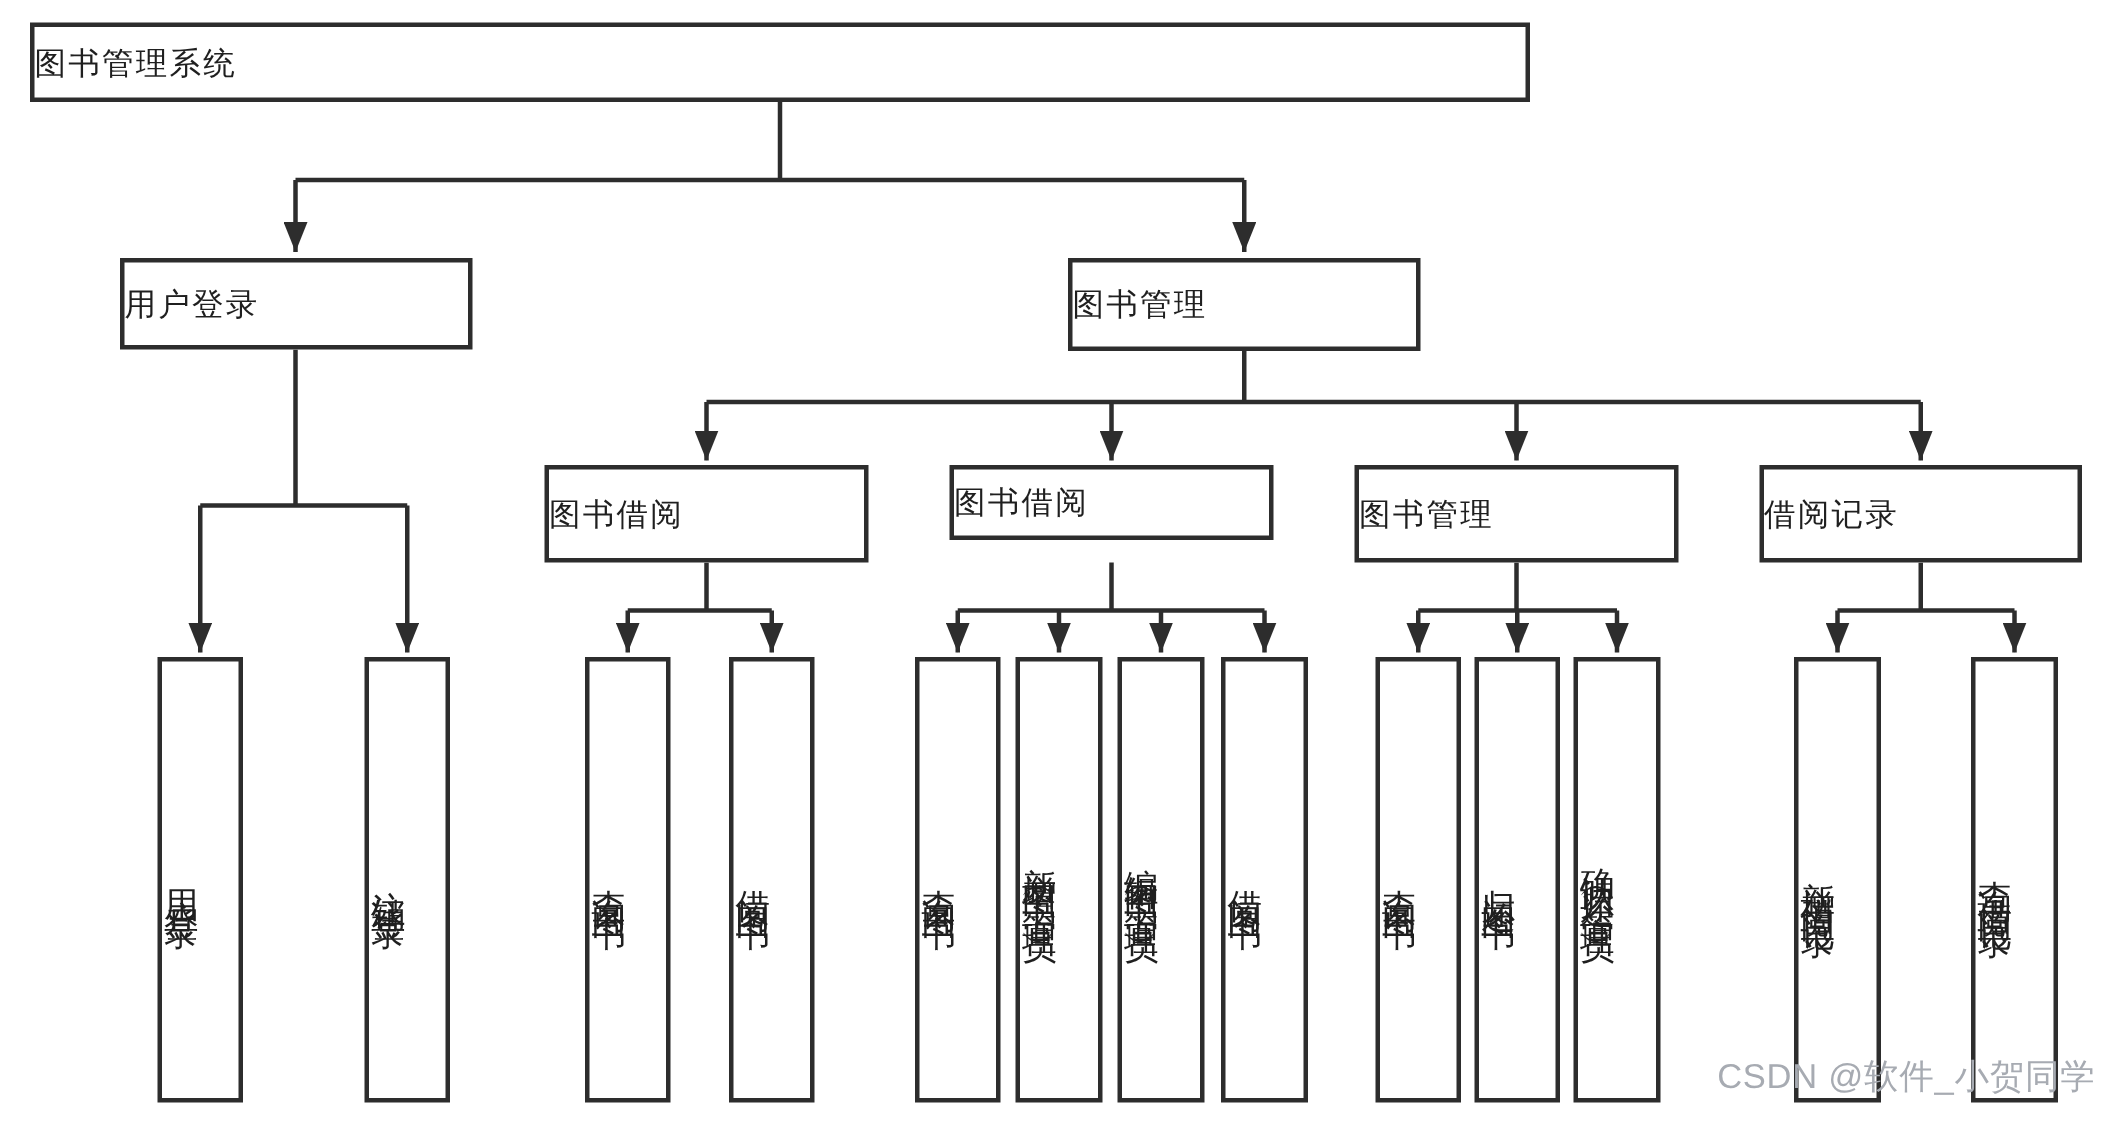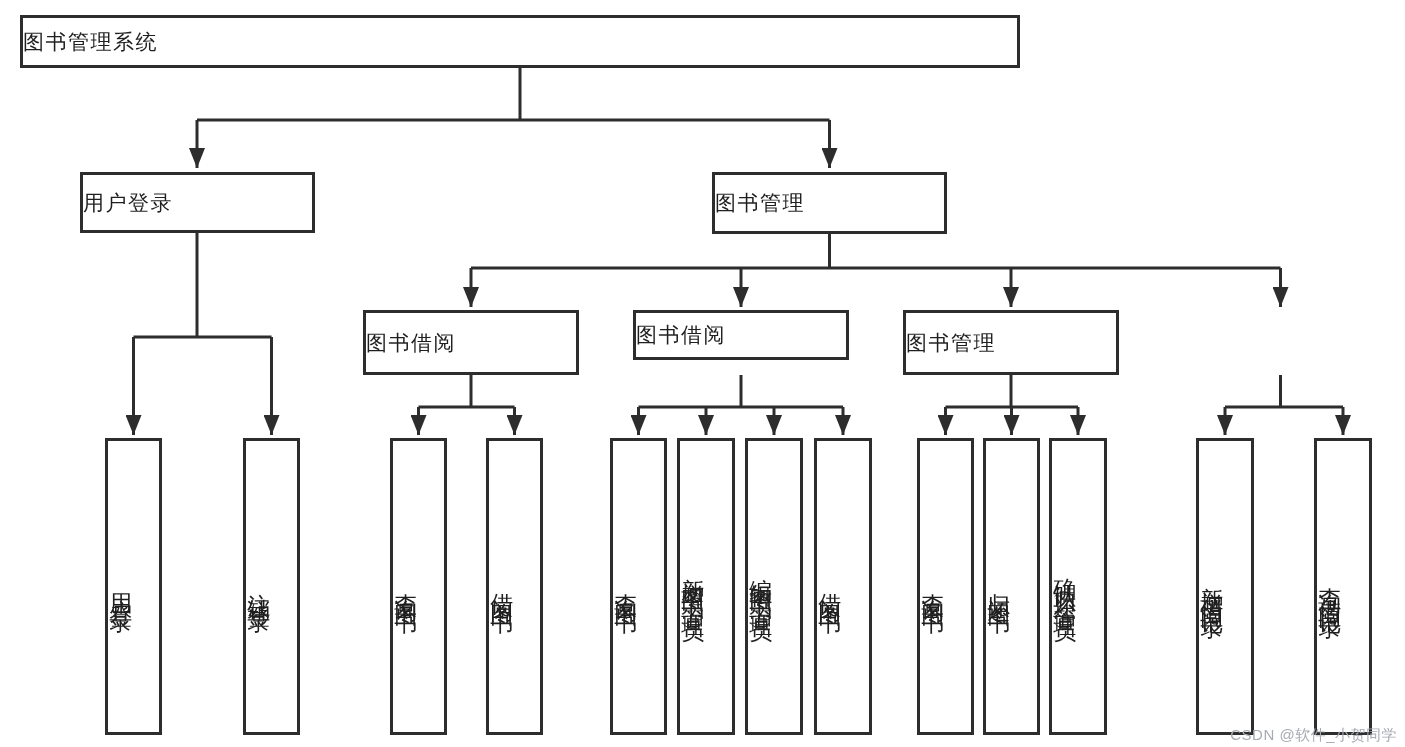--- a/index.html
+++ b/index.html
@@ -14,21 +14,21 @@
     position:absolute;background:#fff;border:3px solid var(--line,#2d2d2d);
     box-sizing:border-box;display:flex;align-items:center;justify-content:flex-start;
     color:var(--text,#1f1f1f);
   }
   .box.h span{font-size:21px;letter-spacing:1.5px;white-space:nowrap;}
   .box.v span{
     writing-mode:vertical-rl;text-orientation:mixed;
     font-size:23px;line-height:1.1;letter-spacing:6px;white-space:nowrap;
   }
   .watermark{
-    position:absolute;right:8px;bottom:2px;font-size:15px;letter-spacing:.5px;
+    position:absolute;right:8px;bottom:14px;font-size:23px;letter-spacing:.5px;
     color:var(--watermark,#a7abb2);white-space:nowrap;
   }
 </style>
 </head>
 <body>
 
 <div class="canvas">
 
   <svg class="wires" viewBox="0 0 1405 747">
     <defs>
@@ -93,20 +93,23 @@
 
   <div class="box h" style="left:363px;top:310px;width:216px;height:65px">
     <span>图书借阅</span>
   </div>
   <div class="box h" style="left:633px;top:310px;width:216px;height:50px">
     <span>图书借阅</span>
   </div>
   <div class="box h" style="left:903px;top:310px;width:216px;height:65px">
     <span>图书管理</span>
   </div>
+  <div class="box h" style="left:1173px;top:310px;width:215px;height:65px">
+    <span>借阅记录</span>
+  </div>
 
   <div class="box v" style="left:105px;top:438px;width:57px;height:297px">
     <span>用户登录</span>
   </div>
   <div class="box v" style="left:243px;top:438px;width:57px;height:297px">
     <span>注销登录</span>
   </div>
 
   <div class="box v" style="left:390px;top:438px;width:57px;height:297px">
     <span>查询图书</span>

